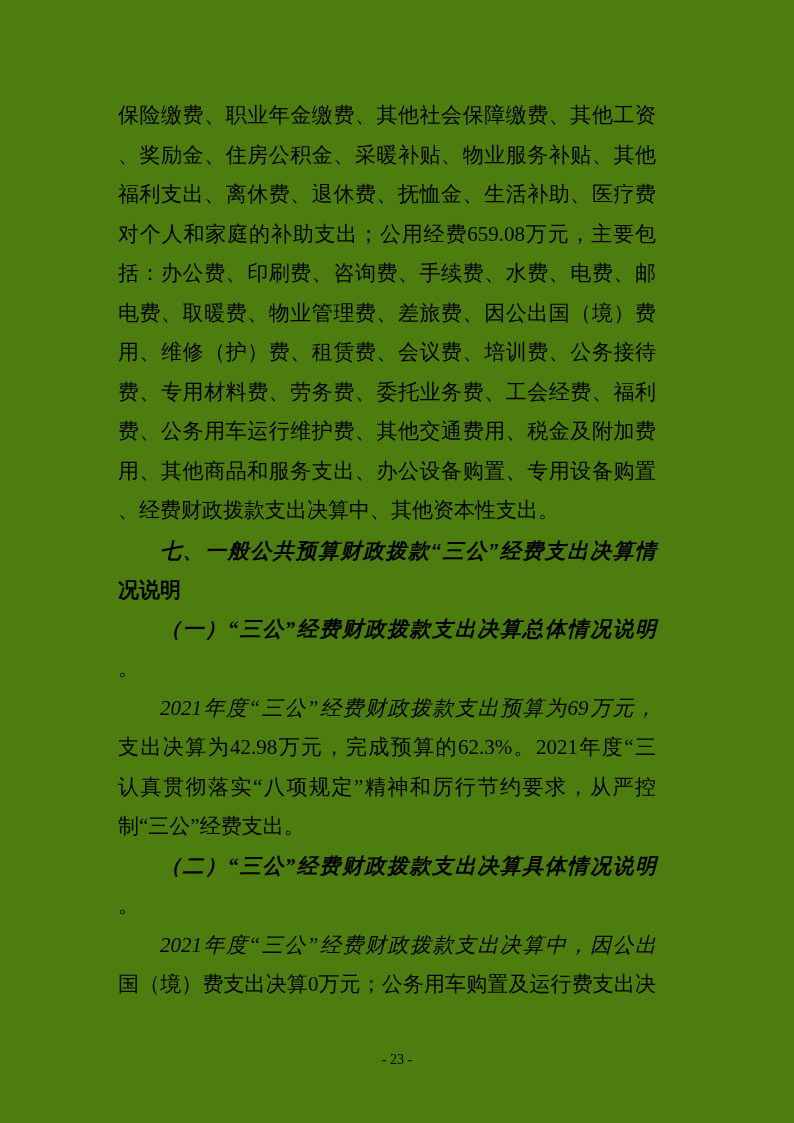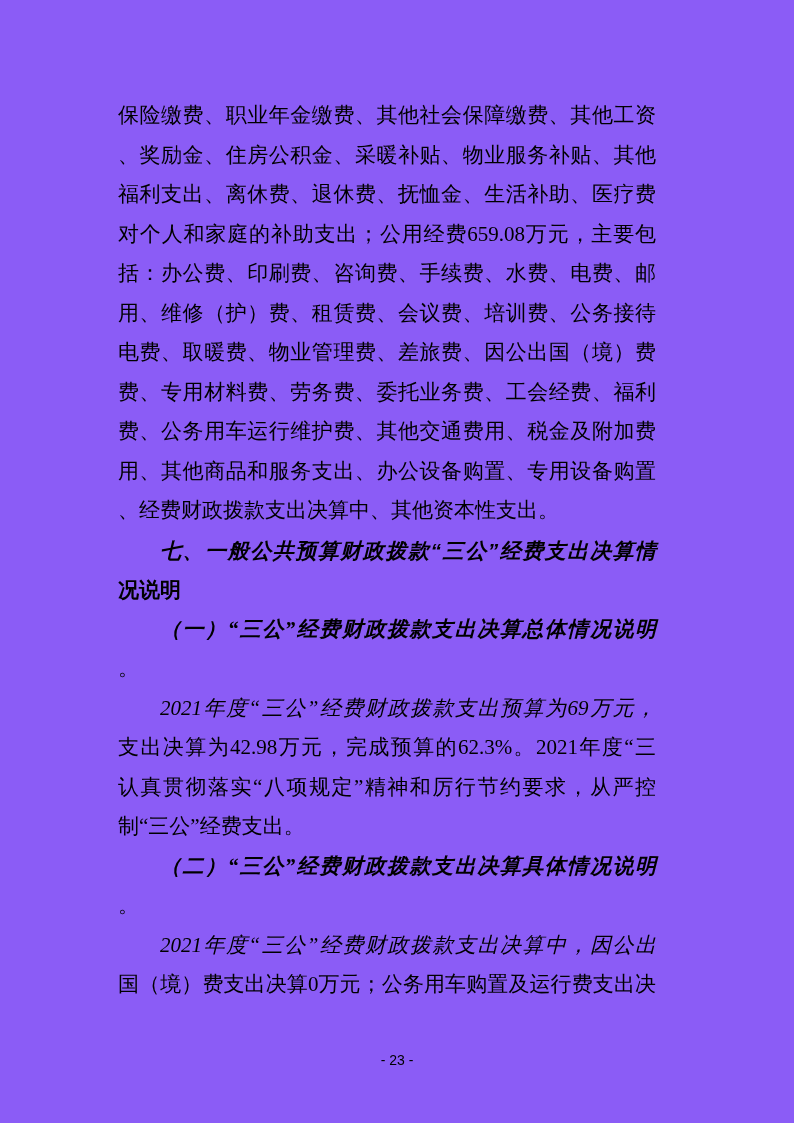--- a/index.html
+++ b/index.html
@@ -4,21 +4,21 @@
 <style>
   html, body {
     margin: 0;
     padding: 0;
     background: #ffffff;
   }
   .page {
     position: relative;
     width: 794px;
     height: 1123px;
-    background: #8b5cf6;
+    background: #4d7c0f;
     color: #000000;
     font-family: "Liberation Serif", serif;
     overflow: hidden;
   }
   .textblock {
     position: absolute;
     left: 118px;
     top: 96px;
     width: 538px;
   }
@@ -47,35 +47,35 @@
     font-weight: bold;
   }
   .footer {
     position: absolute;
     left: 0;
     top: 1050px;
     width: 794px;
     text-align: center;
     font-size: 14px;
     line-height: 20px;
-    font-family: Liberation Sans, sans-serif;
+    font-family: Liberation Serif, serif;
   }
 </style>
 </head>
 <body>
 
 <div class="page">
   <div class="textblock">
     <div class="line stretch">保险缴费、职业年金缴费、其他社会保障缴费、其他工资</div>
     <div class="line stretch">、奖励金、住房公积金、采暖补贴、物业服务补贴、其他</div>
     <div class="line stretch">福利支出、离休费、退休费、抚恤金、生活补助、医疗费</div>
     <div class="line stretch">对个人和家庭的补助支出；公用经费659.08万元，主要包</div>
     <div class="line stretch">括：办公费、印刷费、咨询费、手续费、水费、电费、邮</div>
+    <div class="line stretch">电费、取暖费、物业管理费、差旅费、因公出国（境）费</div>
     <div class="line stretch">用、维修（护）费、租赁费、会议费、培训费、公务接待</div>
-    <div class="line stretch">电费、取暖费、物业管理费、差旅费、因公出国（境）费</div>
     <div class="line stretch">费、专用材料费、劳务费、委托业务费、工会经费、福利</div>
     <div class="line stretch">费、公务用车运行维护费、其他交通费用、税金及附加费</div>
     <div class="line stretch">用、其他商品和服务支出、办公设备购置、专用设备购置</div>
     <div class="line">、经费财政拨款支出决算中、其他资本性支出。</div>
     <div class="line stretch indent hei">七、一般公共预算财政拨款“三公”经费支出决算情</div>
     <div class="line hei">况说明</div>
     <div class="line stretch indent kaibold">（一）“三公”经费财政拨款支出决算总体情况说明</div>
     <div class="line">。</div>
     <div class="line stretch indent">2021年度“三公”经费财政拨款支出预算为69万元，</div>
     <div class="line stretch">支出决算为42.98万元，完成预算的62.3%。2021年度“三</div>

